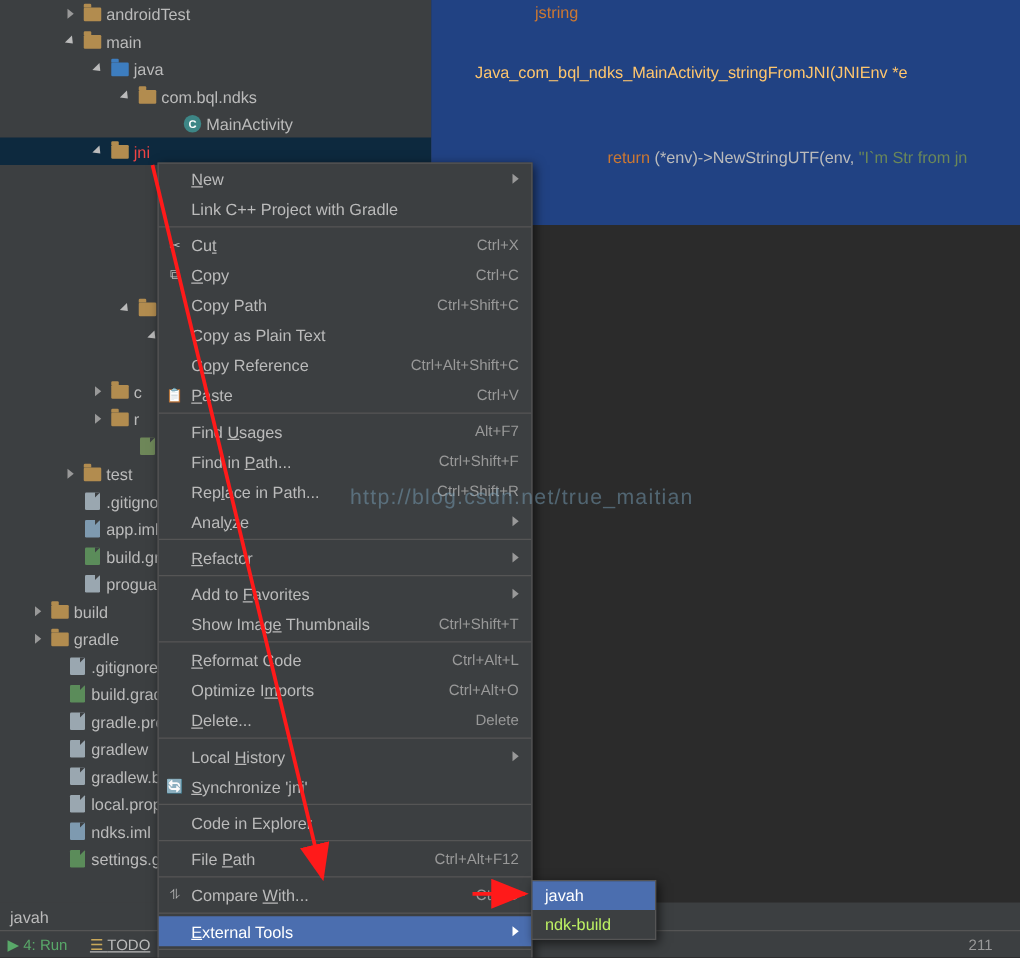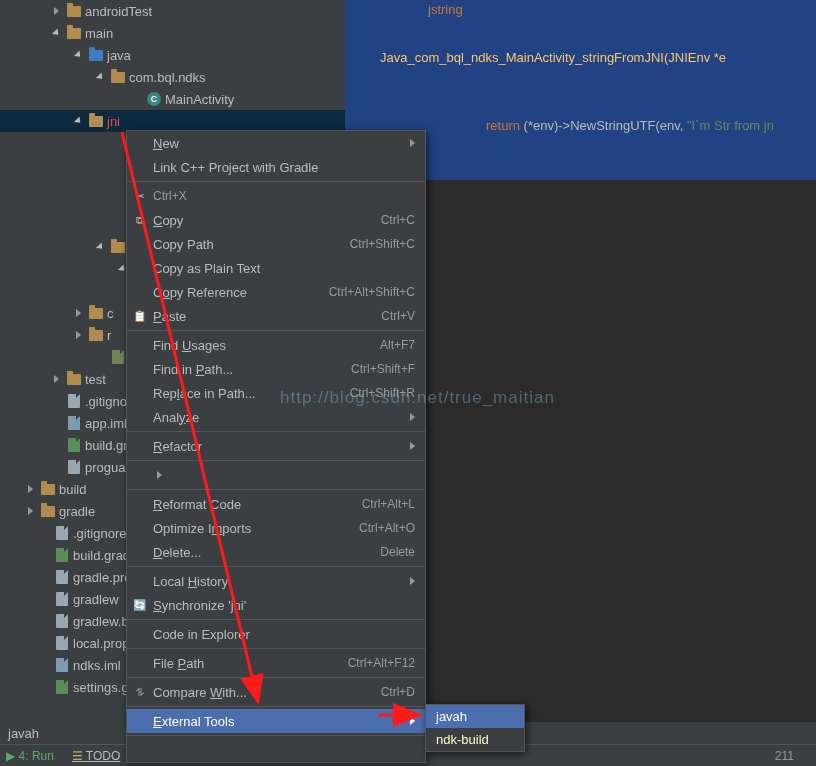--- a/index.html
+++ b/index.html
@@ -30,21 +30,21 @@
   .ctx-item { display:flex; align-items:center; height:24px; padding:0 10px 0 26px; position:relative; color:#bbb;}
   .ctx-item:hover,.ctx-item.hi { background:#4b6eaf; color:#fff;}
   .ctx-item.sep { height:1px; background:#555; padding:0;margin:2px 0;}
   .ctx-item .cicon{position:absolute;left:5px;width:16px;height:16px;display:flex;align-items:center;justify-content:center;font-size:11px;}
   .ctx-label{flex:1;} .ctx-short{color:#999;font-size:12px;}
   .ctx-arrow{width:0;height:0;border-left:5px solid #999;border-top:4px solid transparent;border-bottom:4px solid transparent;margin-left:4px;}
   .ctx-item.hi .ctx-arrow{border-left-color:#fff;}
   u.mn{text-decoration:underline;}
   
   .submenu { position:absolute; left:425px; top:704px; width:100px; background:#3c3f41; border:1px solid #555; z-index:20; box-shadow:2px 2px 8px rgba(0,0,0,0.6);}
-  .sub-item{height:23px;display:flex;align-items:center;padding:0 10px;color:#fef9c3;}
+  .sub-item{height:23px;display:flex;align-items:center;padding:0 10px;color:#bef264;}
   .sub-item.hi{background:#4b6eaf;color:#fff;}
   
   .status{position:absolute;left:0;right:0;bottom:0;height:22px;background:#3c3f41;border-top:1px solid #555;display:flex;align-items:center;font-size:12px;}
   .status .run{color:#59a869;margin-left:6px;} .status .run::before{content:"▶ ";}
   .status .todo{margin-left:18px;text-decoration:underline;} .status .right{margin-left:auto;margin-right:22px;color:#999;}
   
   .extra{position:absolute;left:0;right:0;bottom:22px;height:22px;background:#3c3f41;display:flex;align-items:center;padding-left:8px;color:#bbb;}
   
   .code-line{position:absolute;left:392px;white-space:pre;}
   .kw{color:#cc7832;padding-left:36px;} .str{color:#6a8759;}
@@ -256,20 +256,21 @@
       <div class="ctx-item">
         <span class="ctx-label"><u class="mn">N</u>ew</span>
         <span class="ctx-arrow"></span>
       </div>
       <div class="ctx-item">
         <span class="ctx-label">Link C++ Project with Gradle</span>
       </div>
       <div class="ctx-item sep"></div>
       <div class="ctx-item">
         <span class="cicon">✂</span>
+        <span class="ctx-label">Cu<u class="mn">t</u></span>
         <span class="ctx-short">Ctrl+X</span>
       </div>
       <div class="ctx-item">
         <span class="cicon">⧉</span>
         <span class="ctx-label"><u class="mn">C</u>opy</span>
         <span class="ctx-short">Ctrl+C</span>
       </div>
       <div class="ctx-item">
         <span class="ctx-label">Copy Path</span>
         <span class="ctx-short">Ctrl+Shift+C</span>
@@ -303,21 +304,26 @@
         <span class="ctx-label">Anal<u class="mn">y</u>ze</span>
         <span class="ctx-arrow"></span>
       </div>
       <div class="ctx-item sep"></div>
       <div class="ctx-item">
         <span class="ctx-label"><u class="mn">R</u>efactor</span>
         <span class="ctx-arrow"></span>
       </div>
       <div class="ctx-item sep"></div>
       <div class="ctx-item">
-        <span class="ctx-arrow"></span>
+        <span class="ctx-label">Add to <u class="mn">F</u>avorites</span>
+        <span class="ctx-arrow"></span>
+      </div>
+      <div class="ctx-item">
+        <span class="ctx-label">Show Imag<u class="mn">e</u> Thumbnails</span>
+        <span class="ctx-short">Ctrl+Shift+T</span>
       </div>
       <div class="ctx-item sep"></div>
       <div class="ctx-item">
         <span class="ctx-label"><u class="mn">R</u>eformat Code</span>
         <span class="ctx-short">Ctrl+Alt+L</span>
       </div>
       <div class="ctx-item">
         <span class="ctx-label">Optimize I<u class="mn">m</u>ports</span>
         <span class="ctx-short">Ctrl+Alt+O</span>
       </div>

